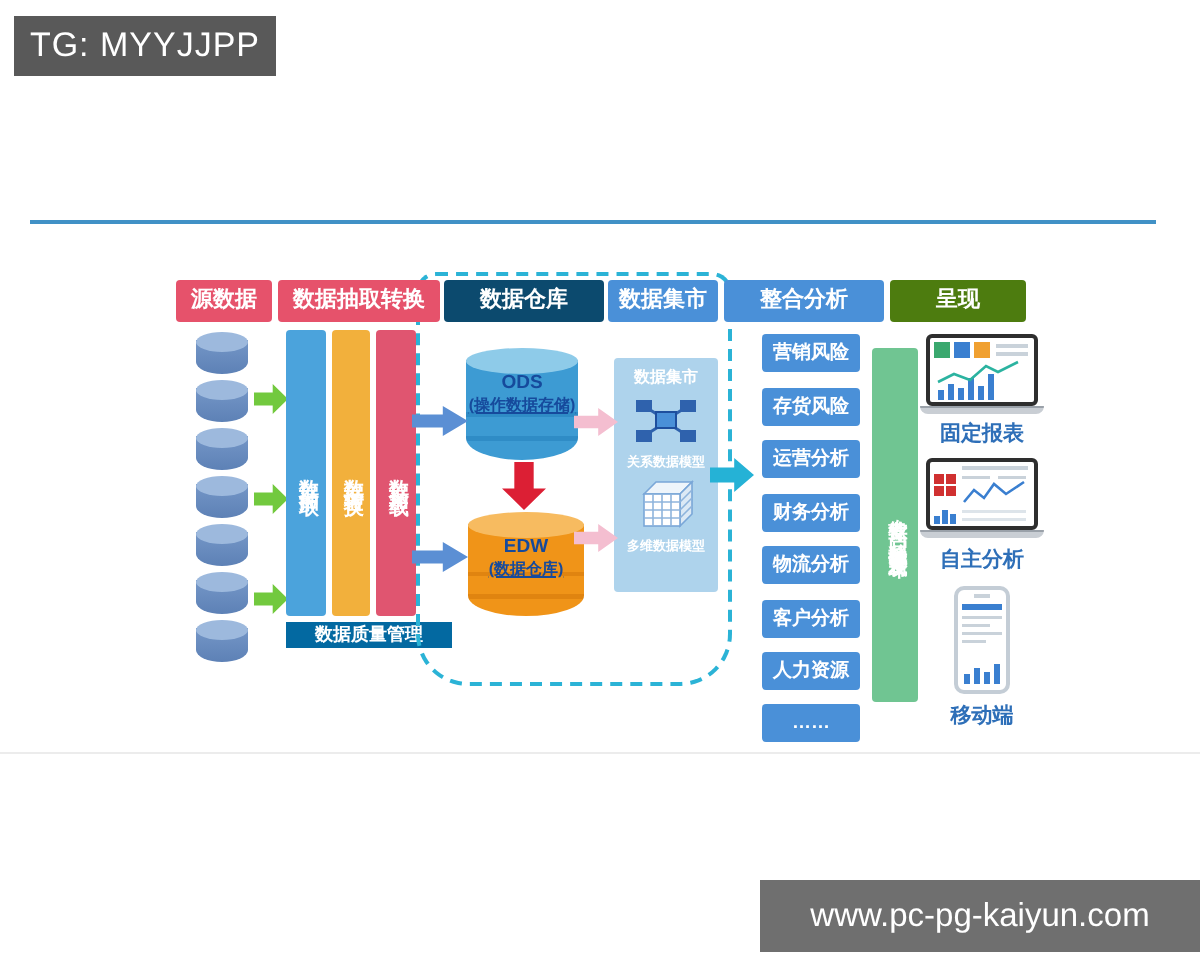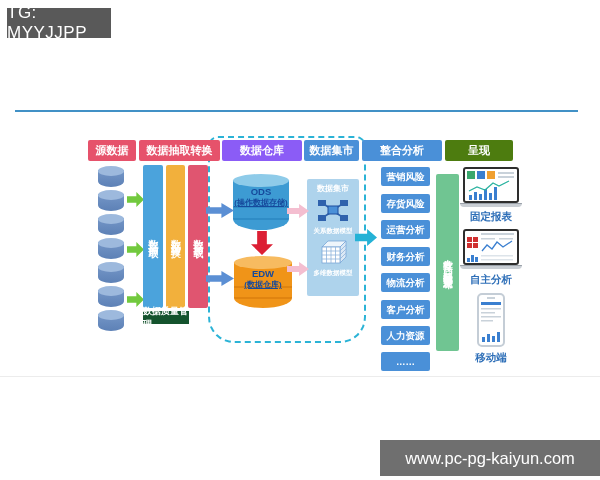--- a/index.html
+++ b/index.html
@@ -1,34 +1,34 @@
 <!DOCTYPE html>
 <html><head>
 <meta charset="utf-8">
 <style>
   * { margin:0; padding:0; box-sizing:border-box; }
   html,body { background:#ffffff; }
   body { font-family:"Liberation Sans","DejaVu Sans",sans-serif; }
   #canvas { position:relative; width:600px; height:480px; background:#ffffff; overflow:hidden; }
 
   
-  .tg-badge { position:absolute; left:7px; top:8px; width:104px; height:30px; background:#595959;
+  .tg-badge { position:absolute; left:7px; top:8px; width:131px; height:30px; background:#595959;
     color:#fff; font-size:17px; display:flex; align-items:center; justify-content:center; letter-spacing:.5px; }
 
   
   .page-title { position:absolute; left:22px; top:86px; color:#1a6bb5; font-weight:bold;
     font-size:14.5px; letter-spacing:1.5px; }
   .title-rule { position:absolute; left:15px; top:110px; width:563px; height:2px; background:#4191c6; }
 
   
   .col-h { position:absolute; top:140px; height:21px; line-height:21px; text-align:center;
     color:#fff; font-size:11px; font-weight:bold; border-radius:2px; z-index:5; }
   .h-src  { left:88px;  width:48px; background:#e6526b; }
   .h-etl  { left:139px; width:81px; background:#e6526b; }
-  .h-wh   { left:222px; width:80px; background:#8b5cf6; }
+  .h-wh   { left:222px; width:80px; background:#0c4a6e; }
   .h-mart { left:304px; width:55px; background:#4a90d8; }
   .h-ana  { left:362px; width:80px; background:#4a90d8; }
   .h-pres { left:445px; width:68px; background:#4d7c0f; }
 
   
   .cyl { position:absolute; left:98px; width:26px; height:22px; }
   .cyl::before { content:""; position:absolute; left:0; top:0; width:26px; height:10px;
     border-radius:50%; background:#9db9dd; z-index:2; }
   .cyl::after { content:""; position:absolute; left:0; top:4px; width:26px; height:17px;
     background:linear-gradient(180deg,#7496c7,#5d81b6); border-radius:0 0 13px 13px / 0 0 6px 6px; }
@@ -37,21 +37,21 @@
   .arr-r { clip-path:polygon(0 28%,55% 28%,55% 0,100% 50%,55% 100%,55% 72%,0 72%); position:absolute; }
   .arr-d { clip-path:polygon(28% 0,72% 0,72% 55%,100% 55%,50% 100%,0 55%,28% 55%); position:absolute; }
   .g-arr { width:17px; height:15px; background:#72c93e; left:127px; }
 
   
   .vbar { position:absolute; top:165px; height:143px; display:flex; align-items:center; justify-content:center;
     color:#fff; font-weight:bold; font-size:10px; writing-mode:vertical-lr; letter-spacing:3px; border-radius:2px; }
   .b-extract { left:143px; width:20px; background:#4ba3dc; }
   .b-transform { left:166px; width:19px; background:#f2b03c; }
   .b-load { left:188px; width:20px; background:#e05570; }
-  .quality-box { position:absolute; left:143px; top:311px; width:46px; height:13px; background:#14532d;
+  .quality-box { position:absolute; left:143px; top:311px; width:83px; height:13px; background:#0369a1;
     color:#fff; font-size:9px; font-weight:bold; display:flex; align-items:center; justify-content:center; }
 
   
   .dash-zone { position:absolute; left:208px; top:136px; width:158px; height:207px;
     border:2px dashed #2bb3d6; border-radius:10px 10px 26px 26px; z-index:1; }
 
   
   .bigcyl { position:absolute; z-index:3; }
   .bigcyl .top { position:absolute; left:0; top:0; width:100%; height:13px; border-radius:50%; z-index:2; }
   .bigcyl .body { position:absolute; left:0; top:6px; width:100%; border-radius:0 0 50% 50% / 0 0 22% 22%; }

